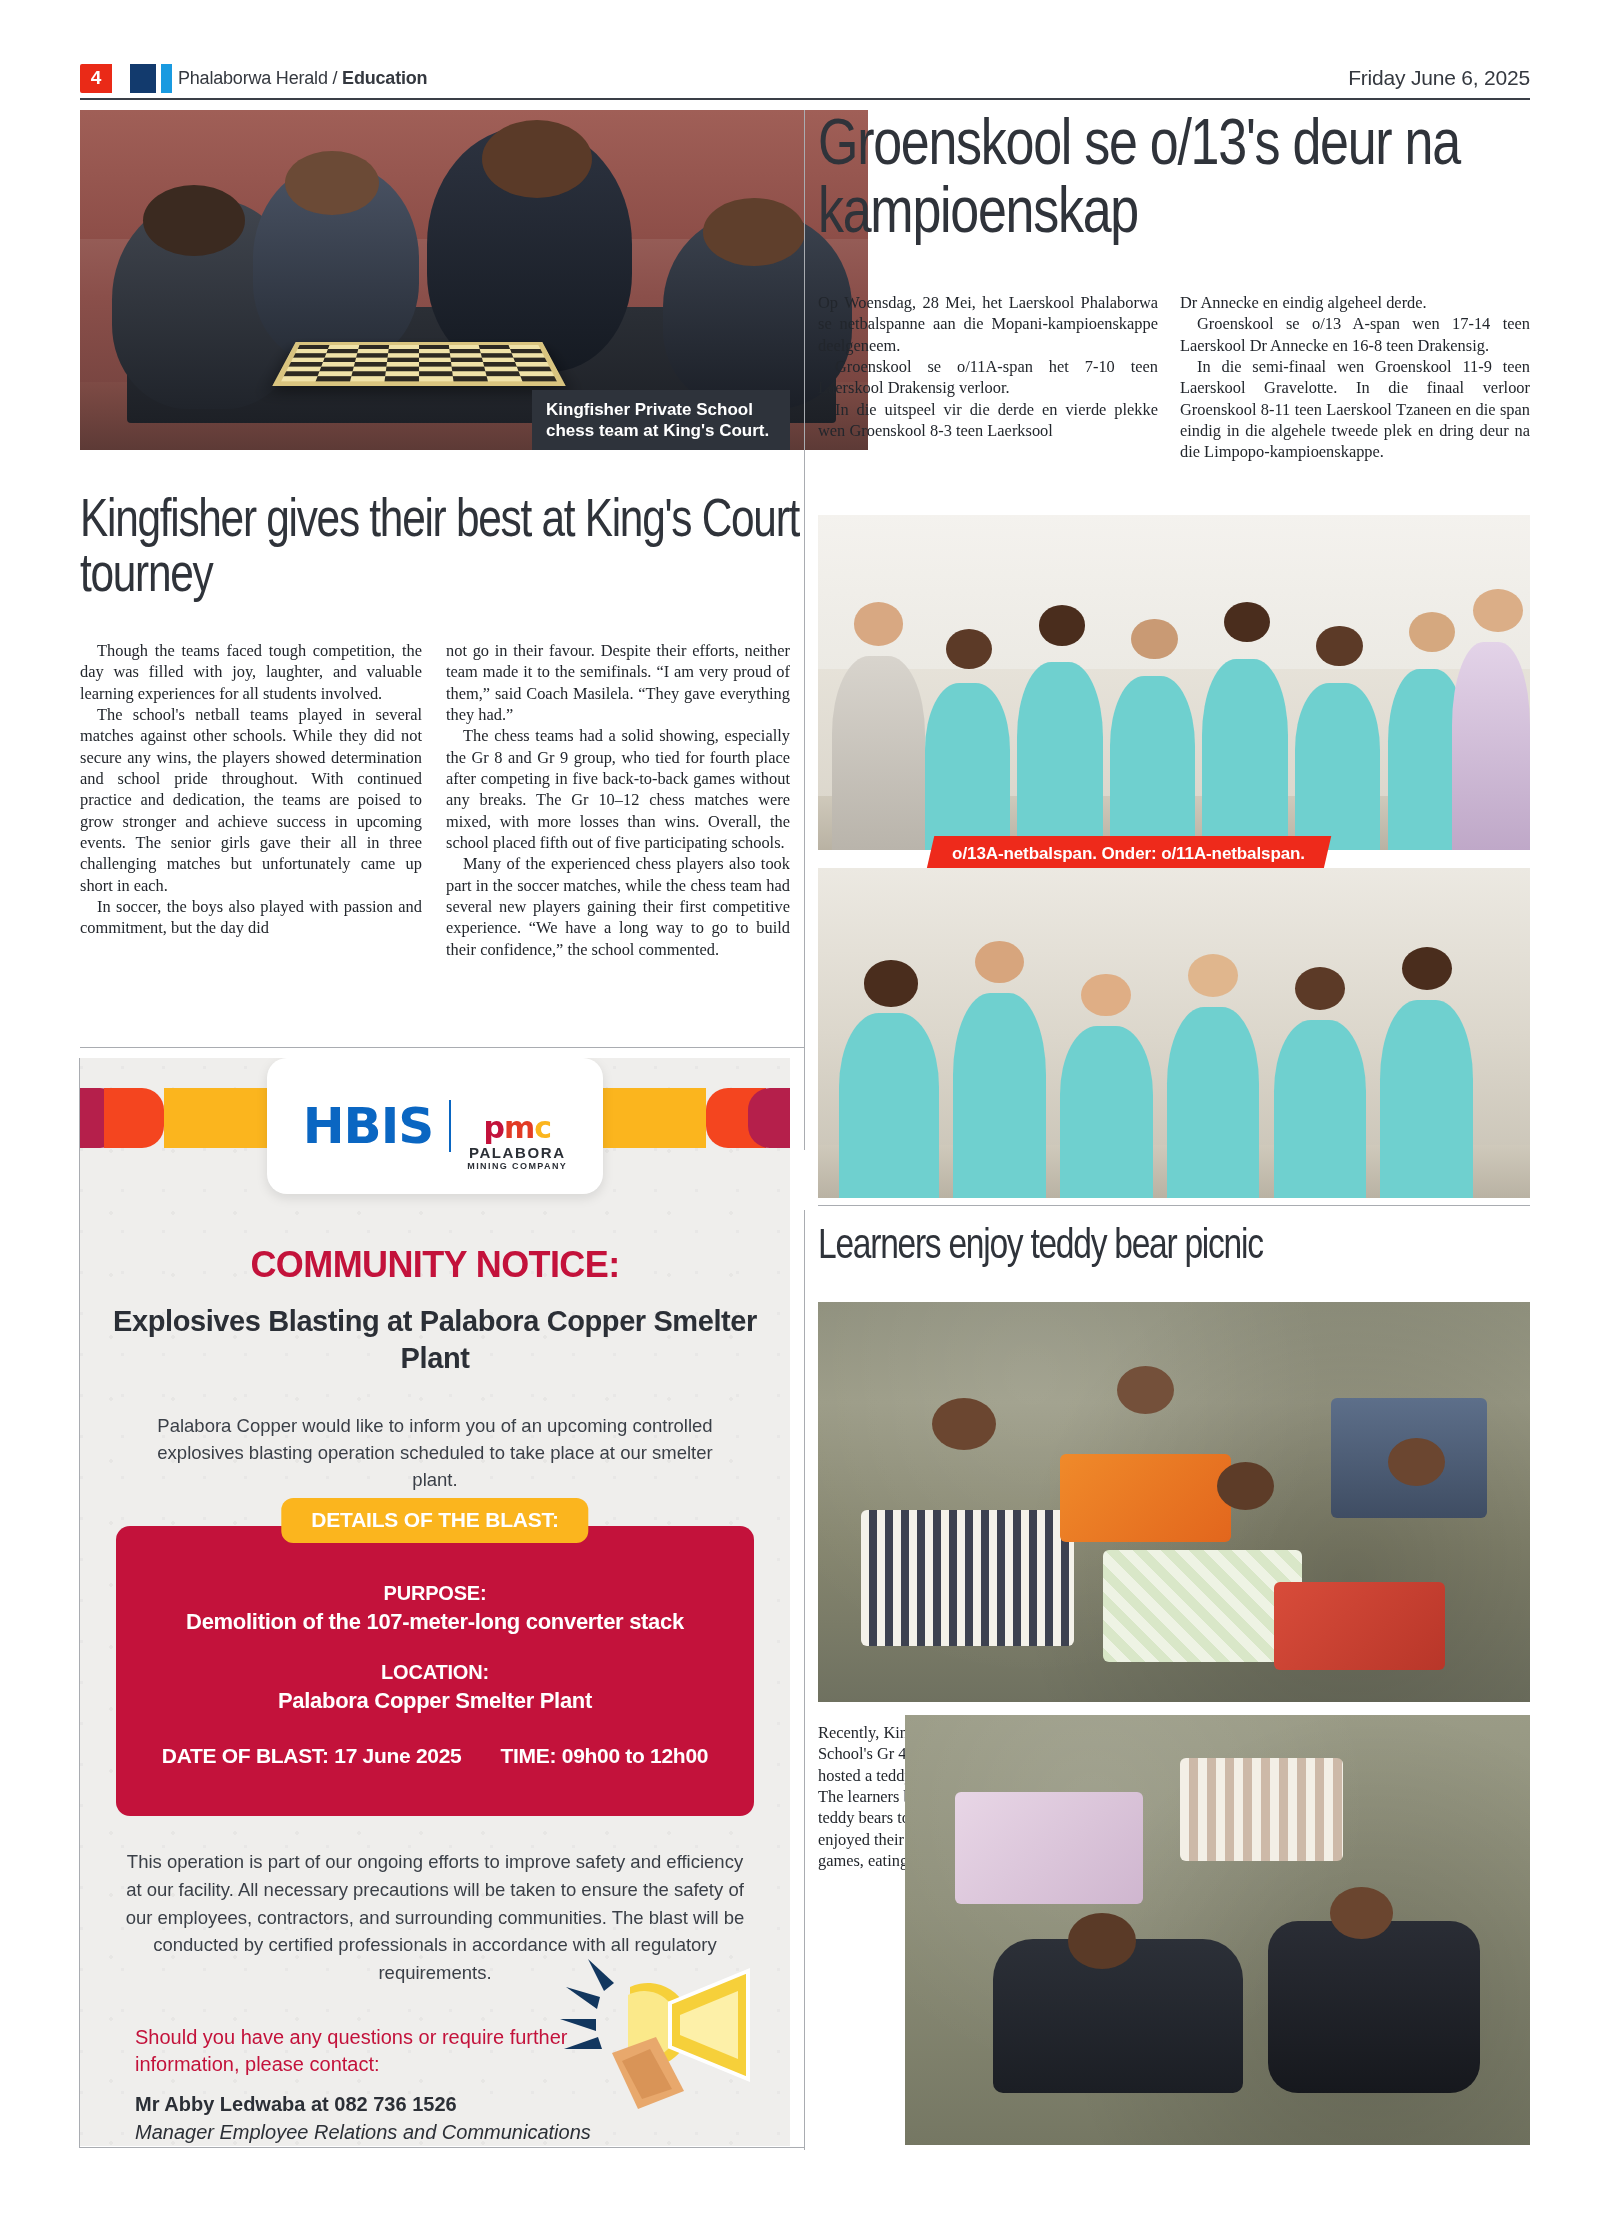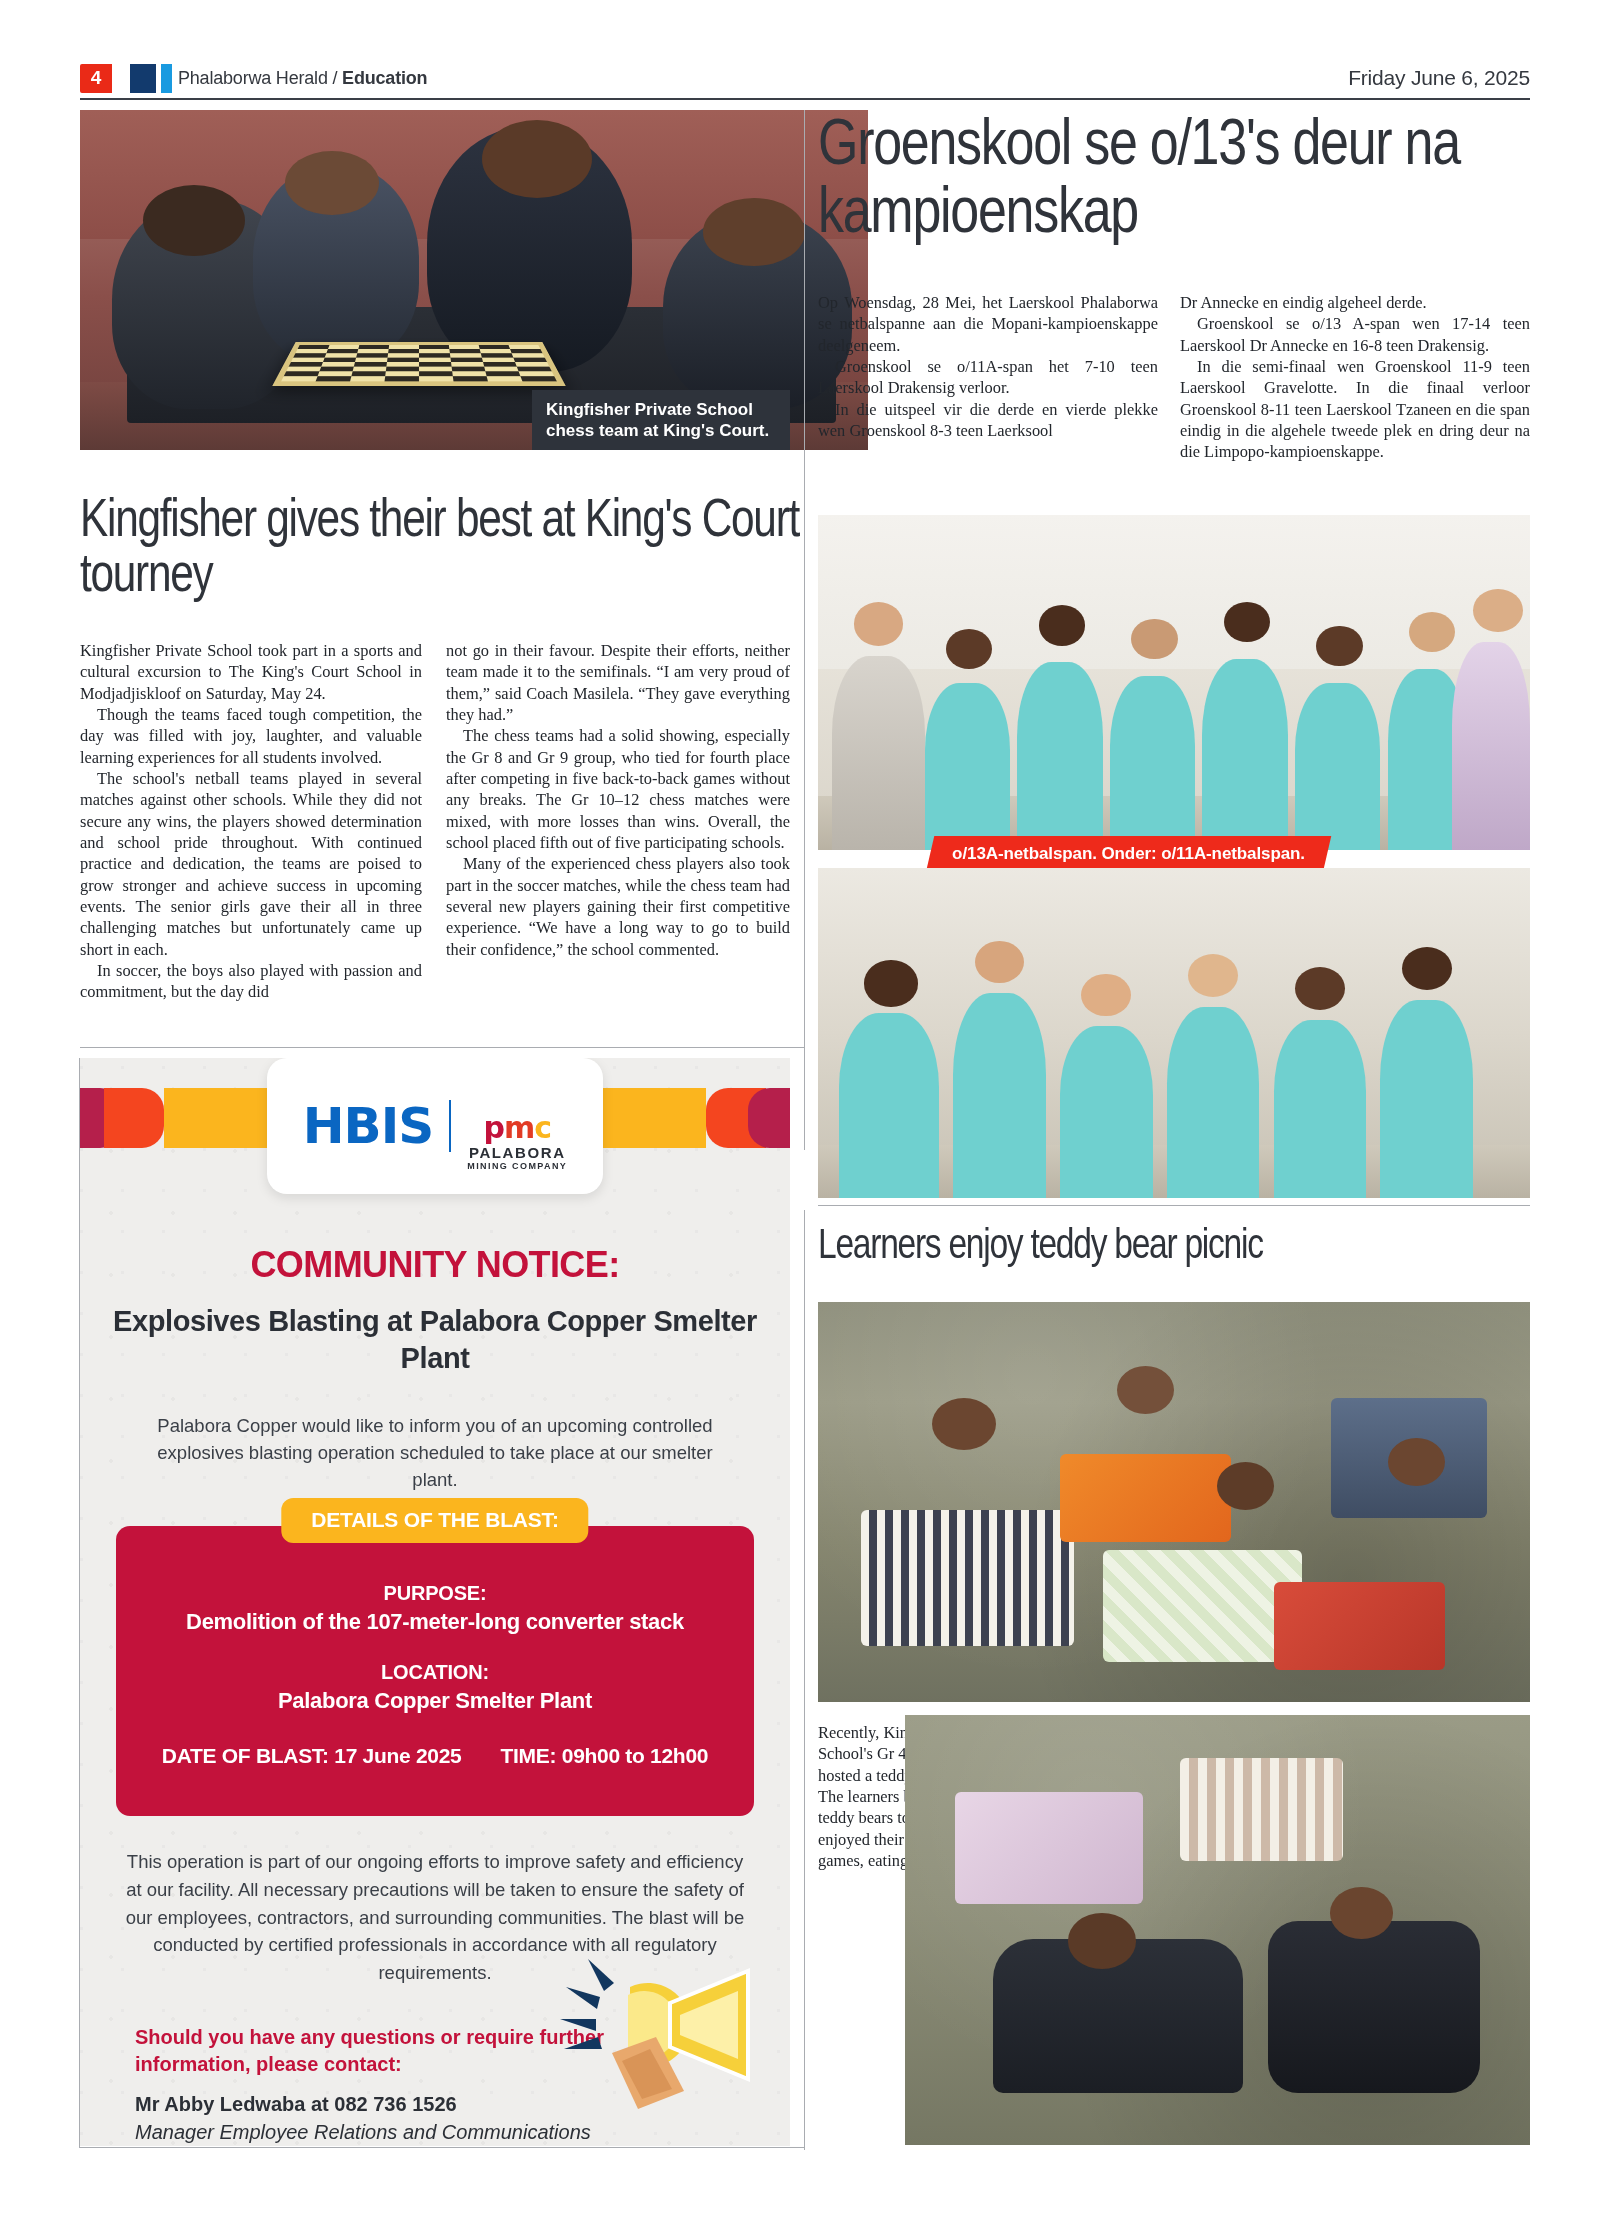--- a/index.html
+++ b/index.html
@@ -208,21 +208,21 @@
   .d-row { margin-top: 30px; font-size: 21px; font-weight: bold; letter-spacing: -0.3px; }
   .d-row .lab { font-weight: bold; }
   .d-row .sep { display: inline-block; width: 28px; }
 
   .ad-foot {
     position: absolute; left: 45px; width: 620px; text-align: center;
     color: #3a3f47; font-size: 18.5px; top: 790px; line-height: 1.5;
   }
   .ad-contact-q {
     position: absolute; left: 55px; top: 966px; width: 480px;
-    color: #c3123b; font-weight: bold; font-size: 20px; line-height: 1.35;
+    color: #c3123b; font-weight: normal; font-size: 20px; line-height: 1.35;
   }
   .ad-contact-name {
     position: absolute; left: 55px; top: 1035px; width: 520px;
     color: #2b2f36; font-weight: bold; font-size: 20px;
   }
   .ad-contact-role {
     position: absolute; left: 55px; top: 1063px; width: 520px;
     color: #2b2f36; font-style: italic; font-size: 20px;
   }
 
@@ -313,21 +313,20 @@
     <div class="head" style="left:52%;top:26%;width:7%;height:13%;background:#e0b68d;"></div>
     <div class="girl" style="left:64%;width:13%;height:54%;"></div>
     <div class="head" style="left:67%;top:30%;width:7%;height:13%;background:#5c3a27;"></div>
     <div class="girl" style="left:79%;width:13%;height:60%;"></div>
     <div class="head" style="left:82%;top:24%;width:7%;height:13%;background:#4a2d1d;"></div>
   </div>
 
   <div class="hl hl-kingfisher">Kingfisher gives their best at King's Court tourney</div>
 
   <div class="body-col kf-c1">
-    <p class="first">Kingfisher Private School took part in a sports and cultural excursion to The King's Court School in Modjadjiskloof on Saturday, May 24.</p>
     <p>Though the teams faced tough competition, the day was filled with joy, laughter, and valuable learning experiences for all students involved.</p>
     <p>The school's netball teams played in several matches against other schools. While they did not secure any wins, the players showed determination and school pride throughout. With continued practice and dedication, the teams are poised to grow stronger and achieve success in upcoming events. The senior girls gave their all in three challenging matches but unfortunately came up short in each.</p>
     <p>In soccer, the boys also played with passion and commitment, but the day did</p>
   </div>
   <div class="body-col kf-c2">
     <p class="first">not go in their favour. Despite their efforts, neither team made it to the semifinals. “I am very proud of them,” said Coach Masilela. “They gave everything they had.”</p>
     <p>The chess teams had a solid showing, especially the Gr 8 and Gr 9 group, who tied for fourth place after competing in five back-to-back games without any breaks. The Gr 10–12 chess matches were mixed, with more losses than wins. Overall, the school placed fifth out of five participating schools.</p>
     <p>Many of the experienced chess players also took part in the soccer matches, while the chess team had several new players gaining their first competitive experience. “We have a long way to go to build their confidence,” the school commented.</p>
   </div>
 

